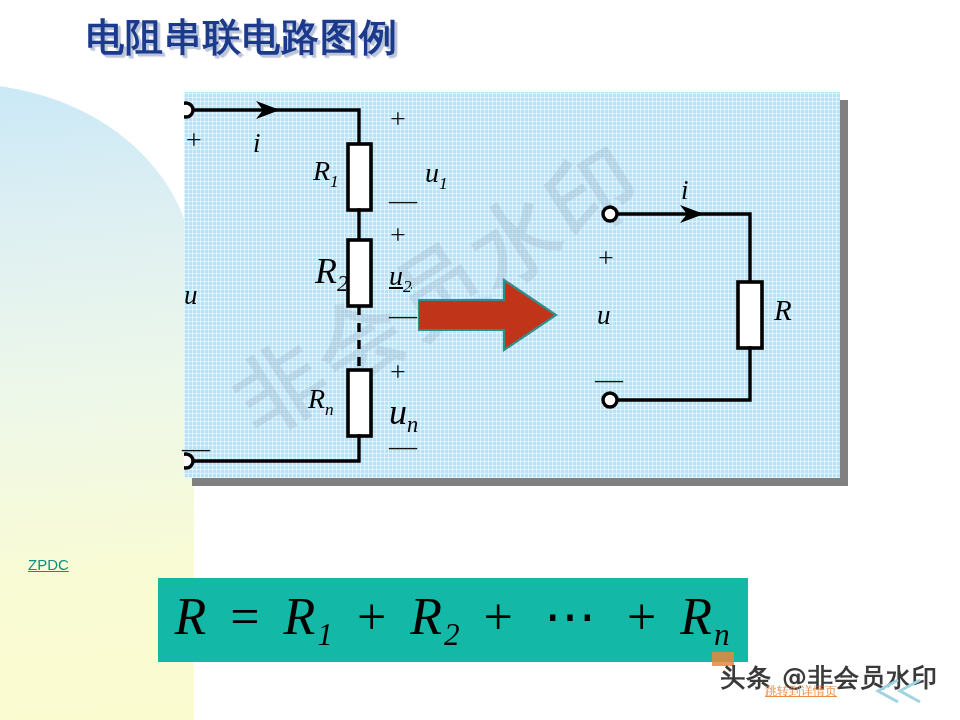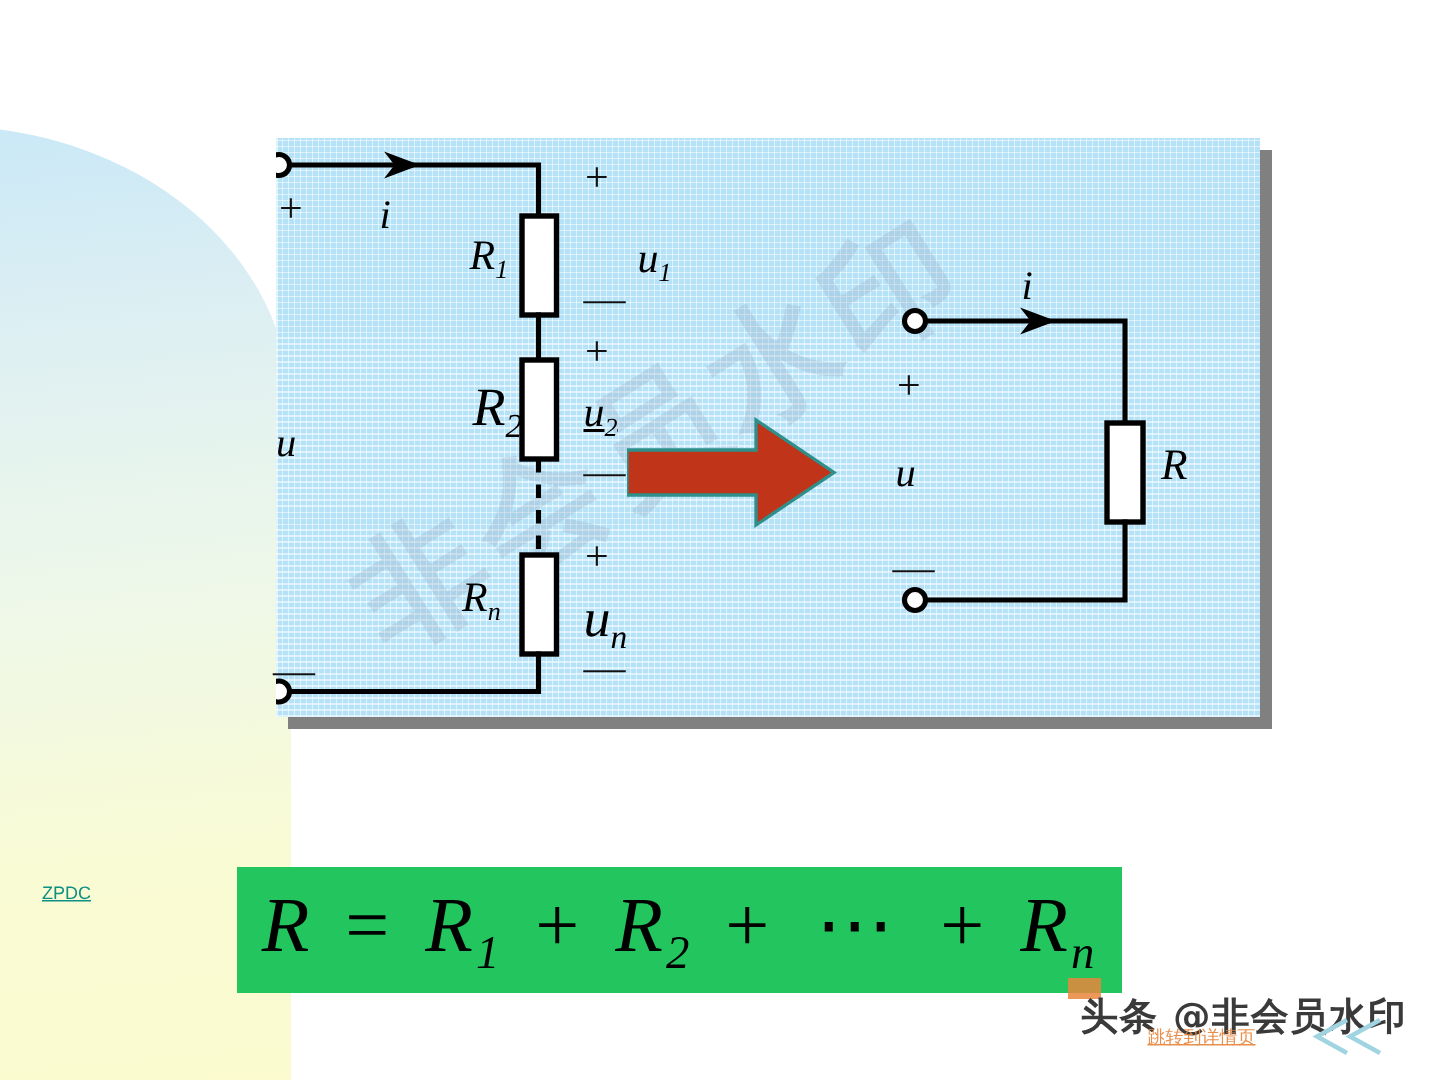--- a/index.html
+++ b/index.html
@@ -134,44 +134,44 @@
     color: #0d8f85;
     white-space: nowrap;
     letter-spacing: 1px;
   }
 
   
   #formula-band {
     position: absolute;
     left: 158px; top: 578px;
     width: 590px; height: 84px;
-    background: #22c55e;
+    background: #14b8a6;
     z-index: 20;
     display: flex;
     align-items: center;
     justify-content: center;
   }
   #formula {
     font-family: "Liberation Serif", serif;
     font-style: italic;
     font-size: 52px;
     color: #000;
     white-space: nowrap;
     letter-spacing: 2px;
   }
   #formula .sub { font-size: .6em; vertical-align: sub; font-style: italic; }
   #formula .op  { font-style: normal; margin: 0 7px; }
 
   
   #zpdc-link {
     position: absolute;
-    left: 28px; top: 588px;
+    left: 28px; top: 556px;
     z-index: 22;
     font-family: "Liberation Sans", sans-serif;
-    font-size: 12px;
+    font-size: 15px;
     color: #0e8f84;
     text-decoration: underline;
     cursor: pointer;
   }
 
   
   #brand {
     position: absolute;
     right: 18px; bottom: 12px;
     z-index: 25;
@@ -211,20 +211,21 @@
     opacity: .85;
   }
 </style>
 </head>
 <body>
 
 <div id="slide">
 
   <div id="corner-deco"></div>
 
+  <div id="title">电阻串联电路图例</div>
 
   <div id="panel-shadow"></div>
   <div id="panel"></div>
 
   <div id="watermark">非会员水印</div>
 
   <svg id="circuit-svg" viewBox="0 0 656 386">
 
     <path class="wire" d="M 8 18 L 175 18 L 175 52"></path>
 

